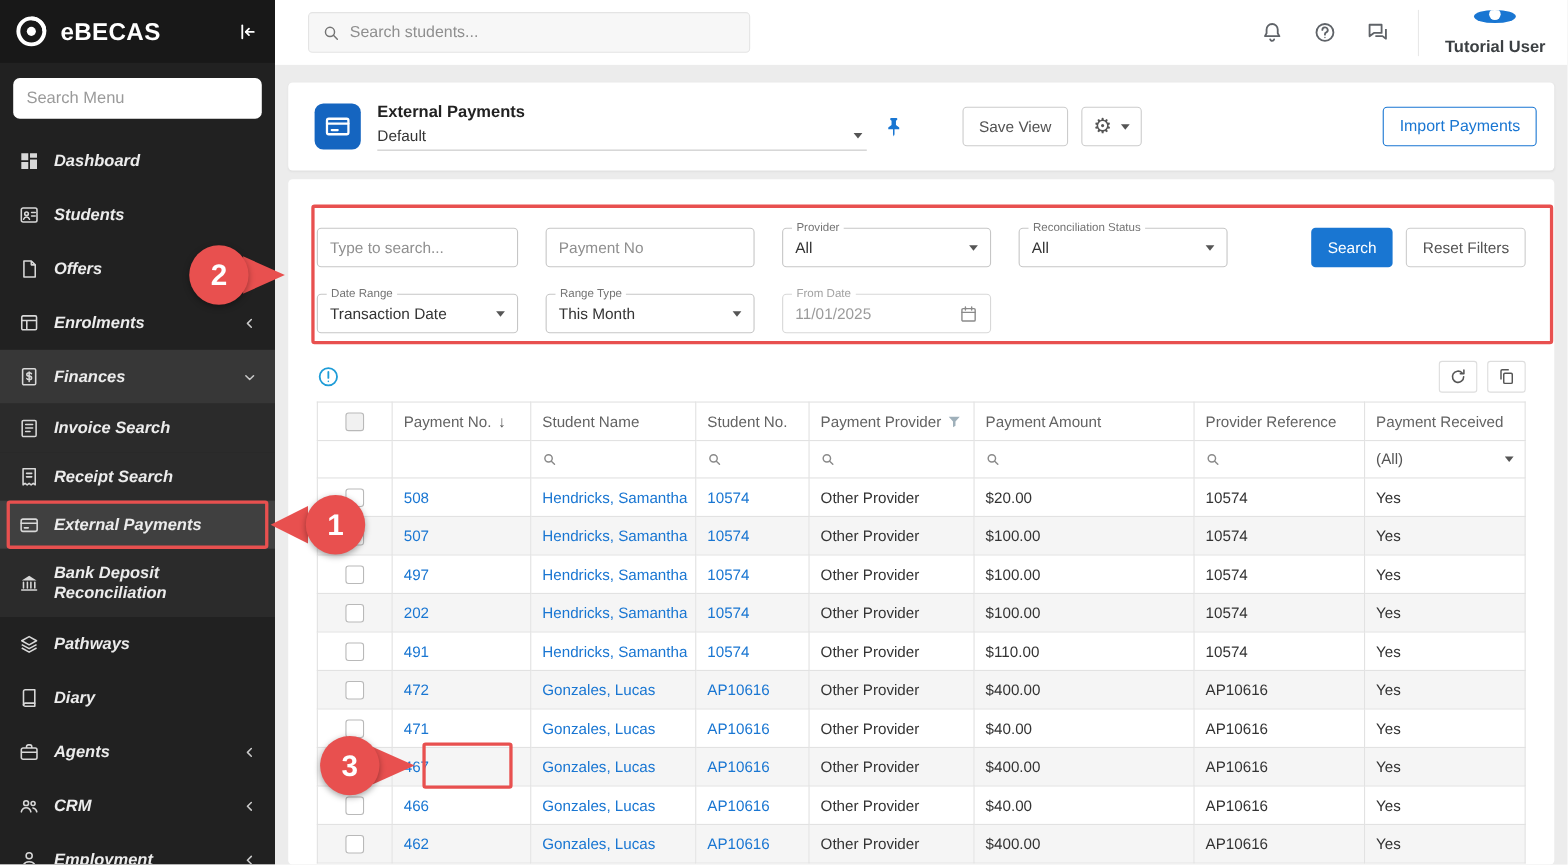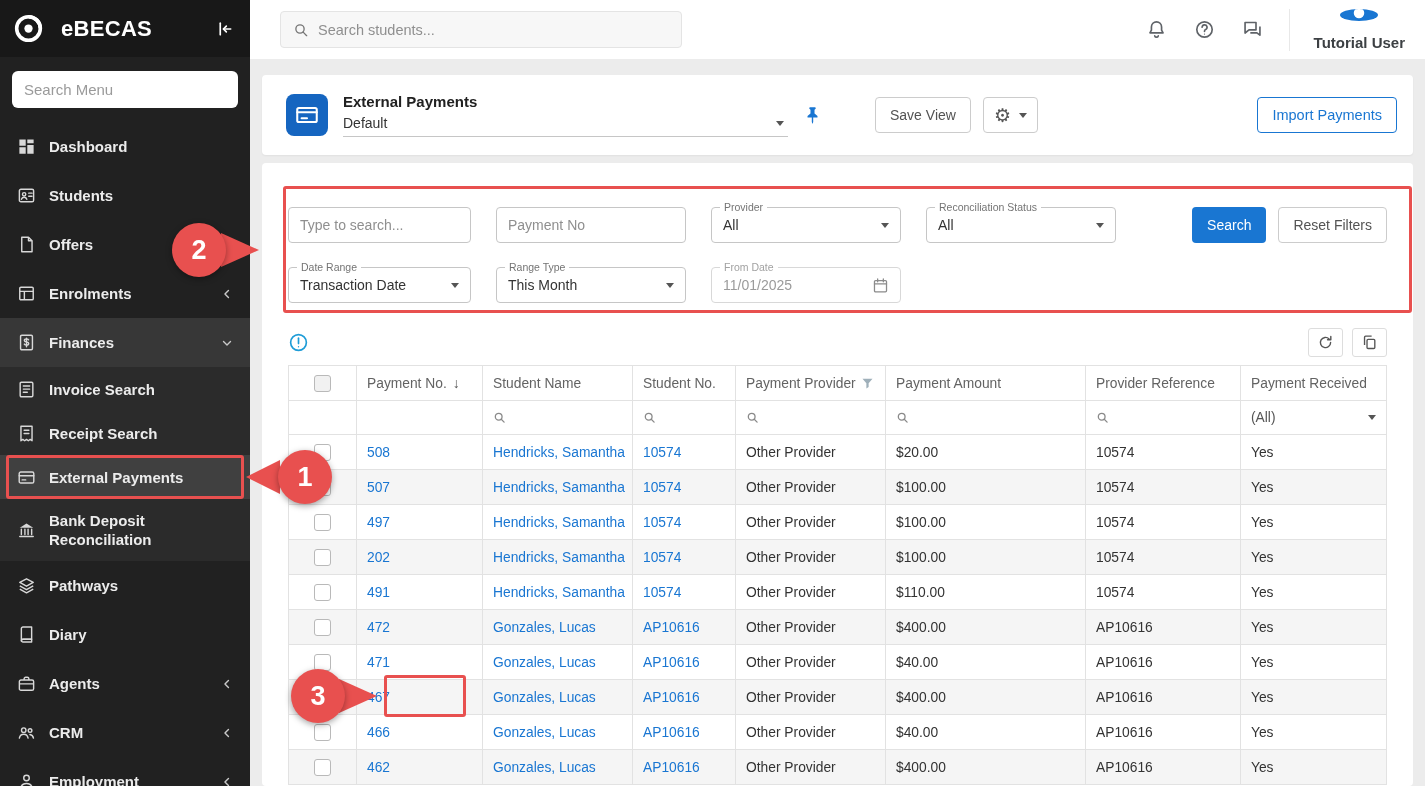--- a/index.html
+++ b/index.html
@@ -3,29 +3,29 @@
 <meta charset="utf-8">
 <style>
   * { margin:0; padding:0; box-sizing:border-box; }
   html,body { width:1425px; height:786px; overflow:hidden; }
   body { font-family:"Liberation Sans","DejaVu Sans",sans-serif; background:#ececec; position:relative; font-size:14px; color:#333; }
   svg { display:block; }
   .app { display:flex; width:100%; height:100%; }
 
   
   .sidebar { width:250px; background:#212121; flex-shrink:0; display:flex; flex-direction:column; overflow:hidden; }
-  .sidebar-header { height:57px; background:#181818; display:flex; align-items:center; padding:0 16px 0 12px; gap:16px; flex-shrink:0; }
+  .sidebar-header { height:57px; background:#181818; display:flex; align-items:center; padding:0 16px 0 12px; gap:10px; flex-shrink:0; }
   .logo-mark svg { width:33px; height:33px; }
   .logo-text { color:#fff; font-size:22px; font-weight:700; letter-spacing:.3px; }
   .collapse-btn { margin-left:auto; color:#fff; cursor:pointer; }
   .collapse-btn svg { width:20px; height:20px; }
   .sidebar-search { padding:14px 12px; flex-shrink:0; }
   .sidebar-search input { width:100%; height:37px; border:none; border-radius:6px; padding:0 12px; font-size:15px; font-family:inherit; outline:none; color:#333; background:#fff; }
   .sidebar-search input::placeholder { color:#9a9a9a; }
-  .nav { flex:1; overflow:hidden; }
+  .nav { flex:1; overflow:hidden;font-style:italic; }
   .nav-item { height:49px; display:flex; align-items:center; gap:13px; padding:0 16px 0 17px; color:#ececec; font-weight:700; font-size:15px; cursor:pointer; }
   .nav-item .ni { width:19px; height:19px; flex-shrink:0; color:#d8d8d8; }
   .nav-item .ni svg { width:19px; height:19px; }
   .nav-item .chev { margin-left:auto; color:#c9c9c9; }
   .nav-item .chev svg { width:14px; height:14px; }
   .nav-item.parent-open { background:#373737; }
   .nav-sub { height:44px; background:#2b2b2b; }
   .nav-sub.selected { background:#404040; }
   .nav-sub.two-line { height:62px; }
   .nav-sub.two-line .nlabel { white-space:normal; width:138px; line-height:1.3; }

